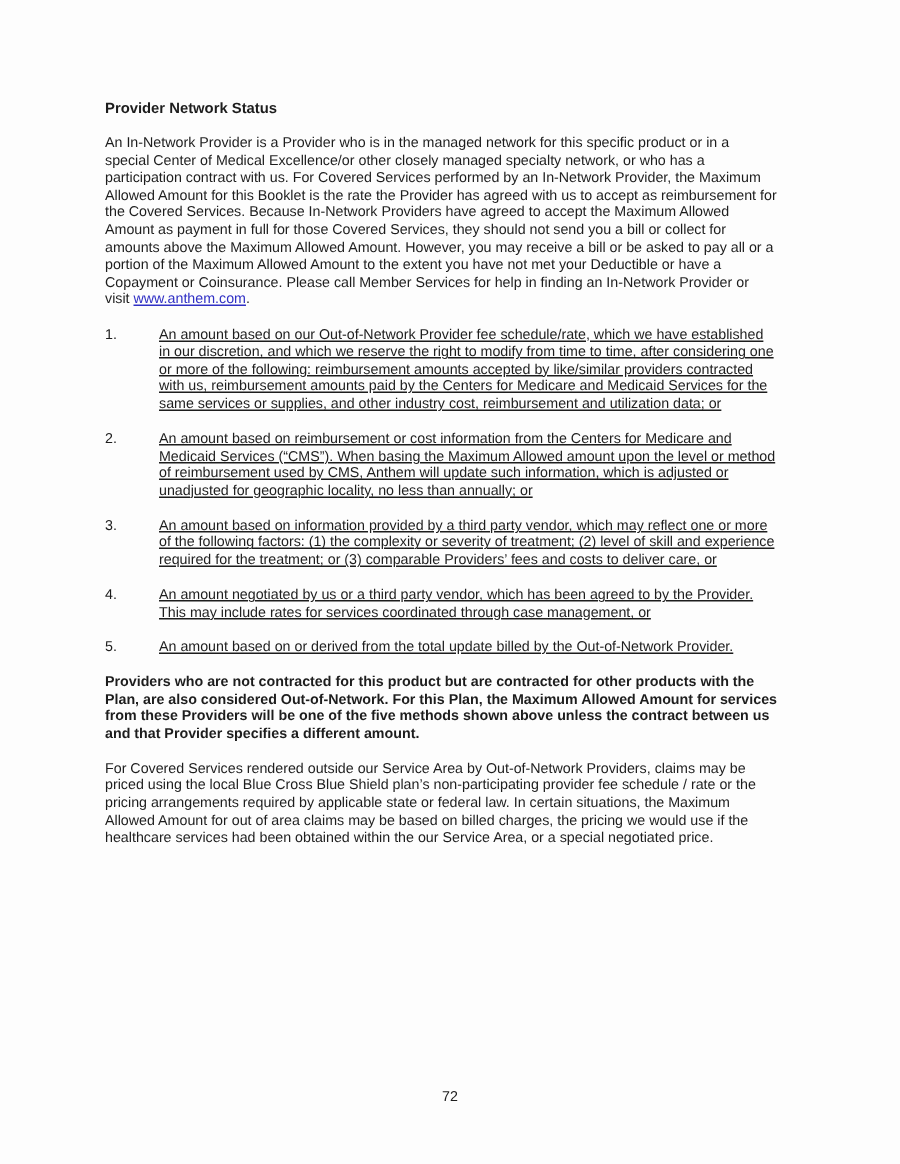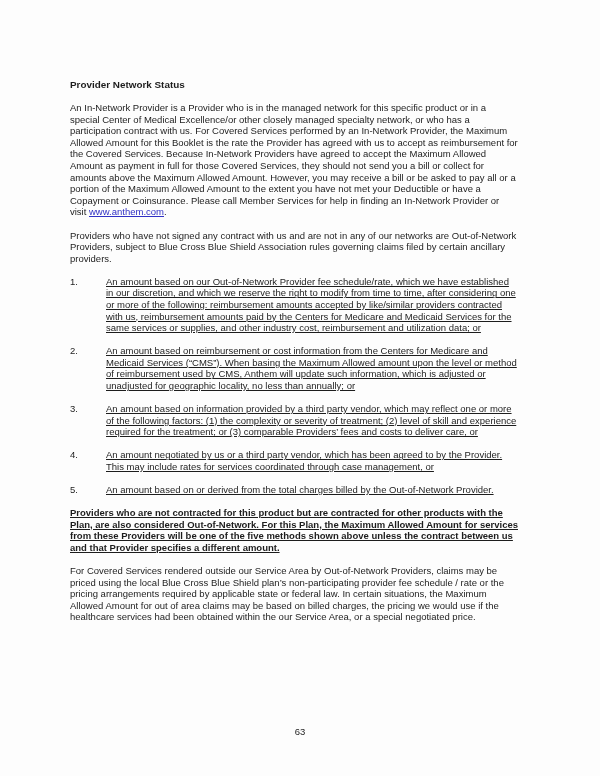--- a/index.html
+++ b/index.html
@@ -12,21 +12,20 @@
     background: #fdfdfd;
     color: #1d1d1d;
     font-family: "Liberation Sans", sans-serif;
     font-size: 9.5px;
     line-height: 11.6px;
     position: relative;
     overflow: hidden;
   }
   .page {
     padding: 67px 82px 0 70px;
-    margin-top: 12px;
   }
   .heading {
     font-size: 9.9px;
     font-weight: bold;
     margin: 0 0 11.5px 0;
   }
   p.para {
     margin: 0 0 11.5px 0;
   }
   .li {
@@ -36,21 +35,20 @@
   .li .num {
     width: 36px;
     flex: none;
   }
   .li .txt {
     flex: 1;
     text-decoration: underline;
   }
   .bold {
     font-weight: bold;
-    text-decoration: underline;
   }
   a.link {
     color: #3030c5;
     text-decoration: underline;
     cursor: pointer;
     text-align: center;
   }
   .footer {
     position: absolute;
     top: 726px;
@@ -62,21 +60,20 @@
 </head>
 <body>
 
 <div class="page">
 
   <h1 class="heading">Provider Network Status</h1>
 
 
   <p class="para"><span>An In-Network Provider is a Provider who is in the managed network for this specific product or in a special Center of Medical Excellence/or other closely managed specialty network, or who has a participation contract with us.  For Covered Services performed by an In-Network Provider, the Maximum Allowed Amount for this Booklet is the rate the Provider has agreed with us to accept as reimbursement for the Covered Services.  Because In-Network Providers have agreed to accept the Maximum Allowed Amount as payment in full for those Covered Services, they should not send you a bill or collect for amounts above the Maximum Allowed Amount.  However, you may receive a bill or be asked to pay all or a portion of the Maximum Allowed Amount to the extent you have not met your Deductible or have a Copayment or Coinsurance.  Please call Member Services for help in finding an In-Network Provider or visit </span><a href="#" class="link">www.anthem.com</a><span>.</span></p>
 
-  <p class="para">Providers who have not signed any contract with us and are not in any of our networks are Out-of-Network Providers, subject to Blue Cross Blue Shield Association rules governing claims filed by certain ancillary providers.</p>
 
 
   <div class="li">
     <span class="num">1.</span>
     <span class="txt">An amount based on our Out-of-Network Provider fee schedule/rate, which we have established in our discretion, and which we reserve the right to modify from time to time, after considering one or more of the following:  reimbursement amounts accepted by like/similar providers contracted with us, reimbursement amounts paid by the Centers for Medicare and Medicaid Services for the same services or supplies, and other industry cost, reimbursement and utilization data; or</span>
   </div>
 
   <div class="li">
     <span class="num">2.</span>
     <span class="txt">An amount based on reimbursement or cost information from the Centers for Medicare and Medicaid Services (“CMS”).  When basing the Maximum Allowed amount upon the level or method of reimbursement used by CMS, Anthem will update such information, which is adjusted or unadjusted for geographic locality, no less than annually; or</span>
@@ -87,23 +84,23 @@
     <span class="txt">An amount based on information provided by a third party vendor, which may reflect one or more of the following factors:  (1) the complexity or severity of treatment; (2) level of skill and experience required for the treatment; or (3) comparable Providers’ fees and costs to deliver care, or</span>
   </div>
 
   <div class="li">
     <span class="num">4.</span>
     <span class="txt">An amount negotiated by us or a third party vendor, which has been agreed to by the Provider.  This may include rates for services coordinated through case management, or</span>
   </div>
 
   <div class="li">
     <span class="num">5.</span>
-    <span class="txt">An amount based on or derived from the total charges billed by the Out-of-Network Provider.</span>
+    <span class="txt">An amount based on or derived from the total update billed by the Out-of-Network Provider.</span>
   </div>
 
   <p class="para bold">Providers who are not contracted for this product but are contracted for other products with the Plan, are also considered Out-of-Network.  For this Plan, the Maximum Allowed Amount for services from these Providers will be one of the five methods shown above unless the contract between us and that Provider specifies a different amount.</p>
 
   <p class="para">For Covered Services rendered outside our Service Area by Out-of-Network Providers, claims may be priced using the local Blue Cross Blue Shield plan’s non-participating provider fee schedule / rate or the pricing arrangements required by applicable state or federal law.  In certain situations, the Maximum Allowed Amount for out of area claims may be based on billed charges, the pricing we would use if the healthcare services had been obtained within the our Service Area, or a special negotiated price.</p>
 
 
 </div>
 
-<div class="footer">63</div>
+<div class="footer">72</div>
 
 </body></html>

